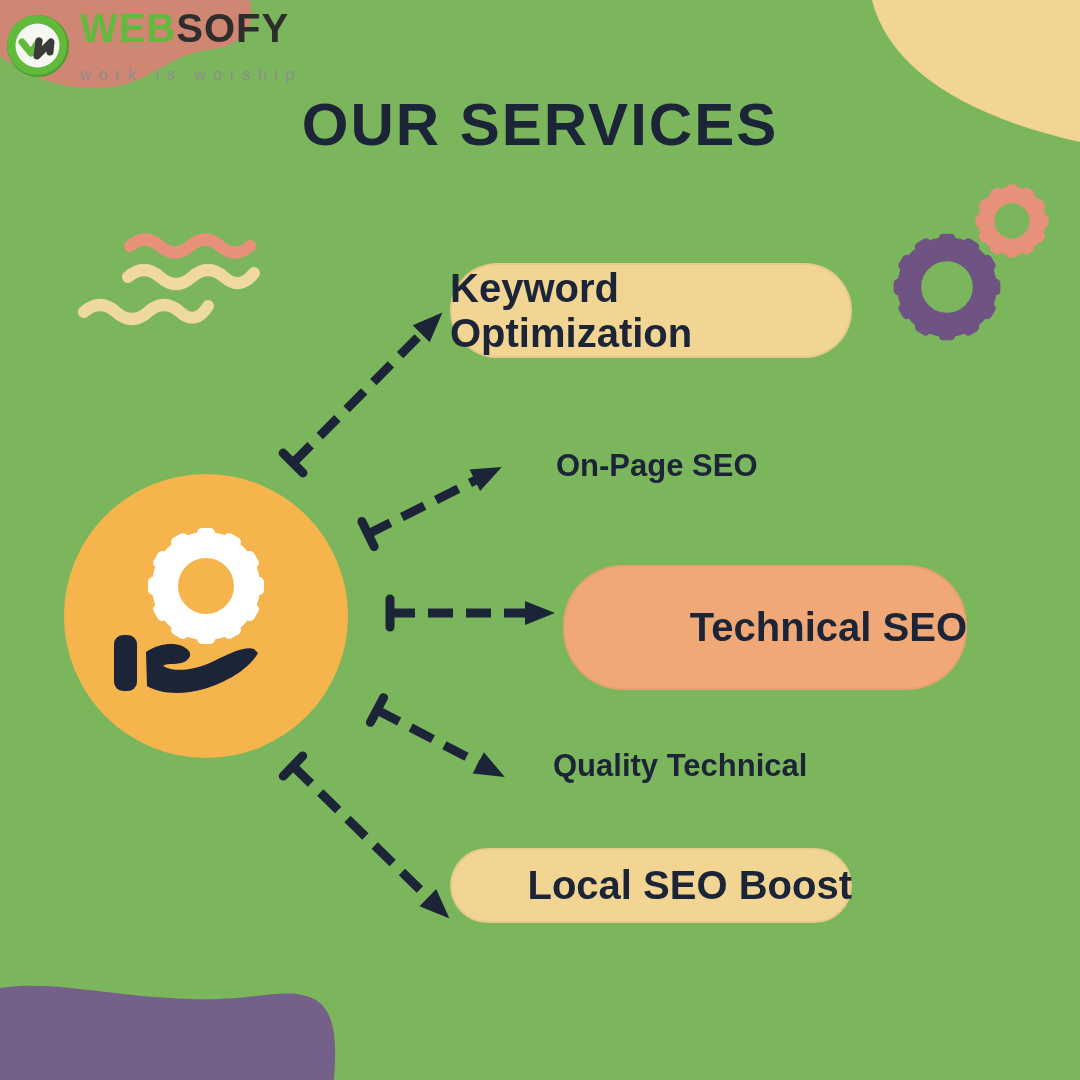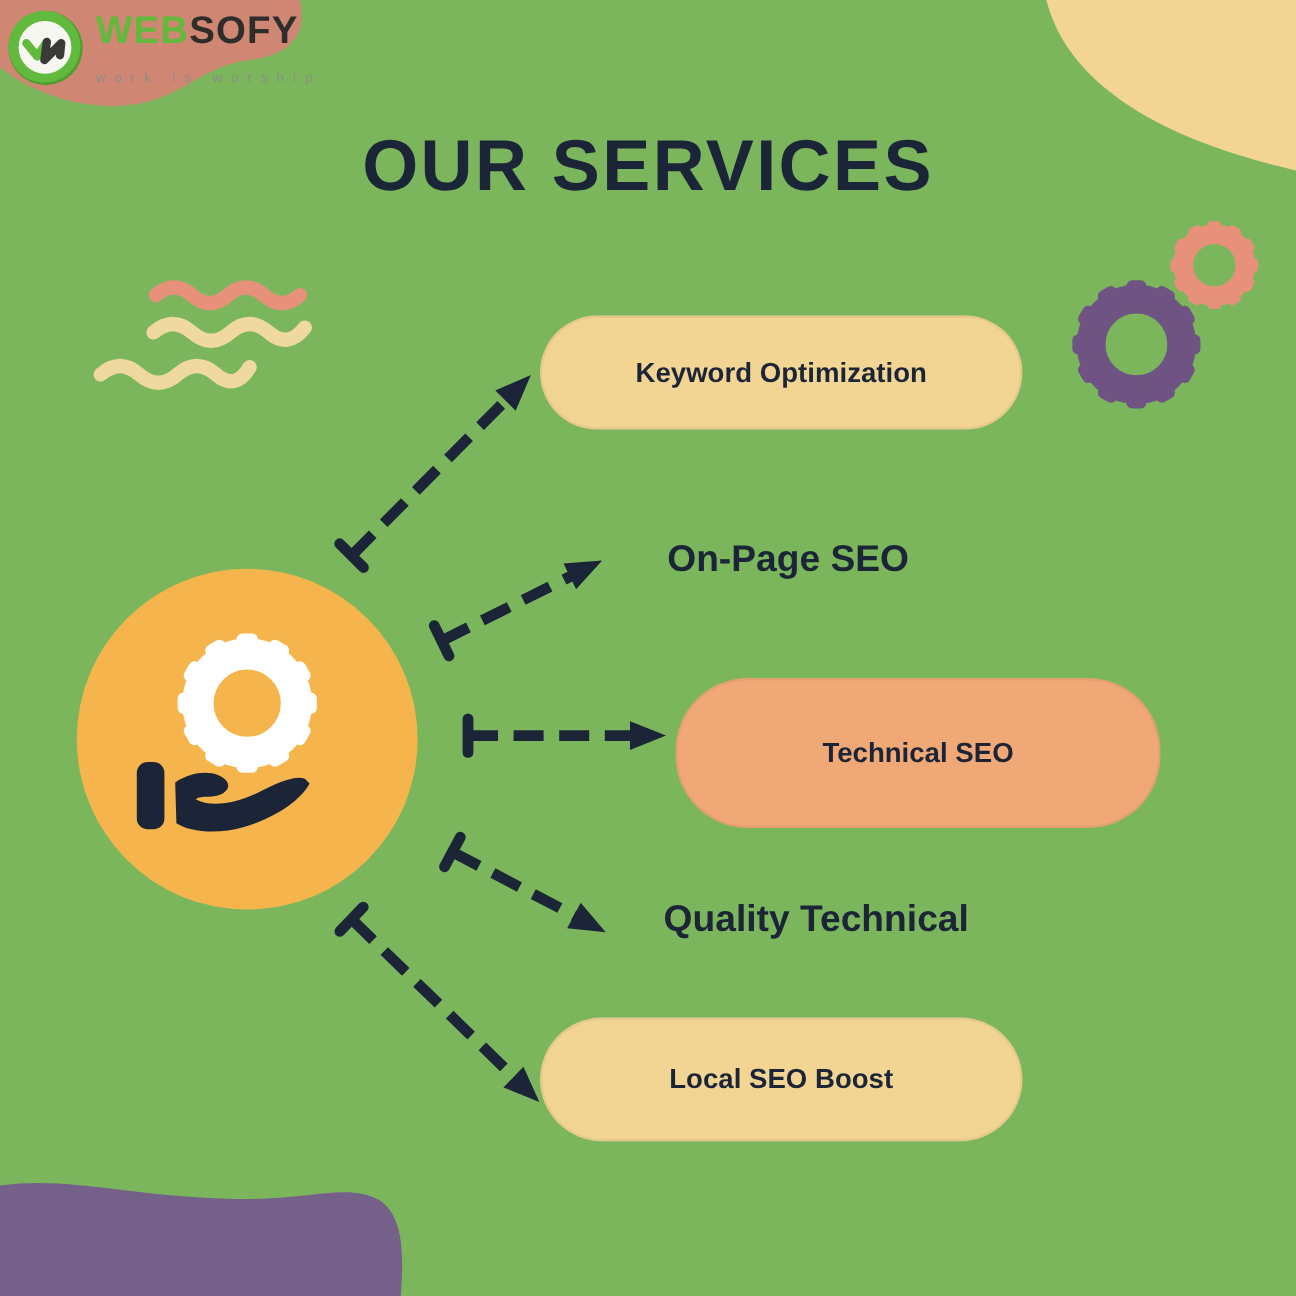--- a/index.html
+++ b/index.html
@@ -27,48 +27,47 @@
   }
   svg.layer{position:absolute;left:0;top:0;width:1080px;height:1080px;}
   .abs{position:absolute;}
   .title{
     left:0;right:0;top:90px;
     text-align:center;
     font-size:60px;
     font-weight:800;
     letter-spacing:2px;
     color:var(--navy);
-    margin-top:13px;
   }
   .pill{
-    display:flex;align-items:center;justify-content:center;
+    display:flex;align-items:center;justify-content:flex-end;
     border-radius:60px;
     color:var(--navy);
-    font-size:23px;font-weight:700;
+    font-size:40px;font-weight:700;
     box-shadow: inset 0 0 0 2px rgba(0,0,0,0.05);
   }
   .pill.cream{background:var(--cream);}
   .pill.orange{background:var(--orange-pill);}
   .plain-label{
     display:flex;align-items:center;justify-content:flex-start;
     color:var(--navy);
     font-size:31px;font-weight:700;
   }
   .logo{
     left:6px;top:8px;
     display:flex;align-items:center;gap:10px;
   }
   .logo-text .brand{
-    font-size:32px;font-weight:800;line-height:1.0;letter-spacing:1px;
+    font-size:40px;font-weight:800;line-height:1.0;letter-spacing:1px;
   }
   .logo-text .brand .web{color:var(--logo-green);}
   .logo-text .brand .sofy{color:var(--logo-dark);}
   .logo-text .tagline{
     margin-top:18px;
-    font-size:11px;
+    font-size:16px;
     letter-spacing:7.5px;
     color:var(--logo-gray);
   }
   .fill-navy{fill:var(--navy);}
   .stroke-navy{stroke:var(--navy);}
 </style>
 </head>
 <body>
 
 <svg class="layer" viewBox="0 0 1080 1080">
@@ -187,15 +186,15 @@
 </div>
 
 <div class="abs pill orange" style="left:563px;top:565px;width:404px;height:125px;">
   <span>Technical SEO</span>
 </div>
 
 <div class="abs plain-label" style="left:553px;top:744px;width:322px;height:44px;">
   <span>Quality Technical</span>
 </div>
 
-<div class="abs pill cream" style="left:450px;top:848px;width:402px;height:103px;">
+<div class="abs pill cream" style="left:450px;top:848px;width:402px;height:75px;">
   <span>Local SEO Boost</span>
 </div>
 
 </body></html>

